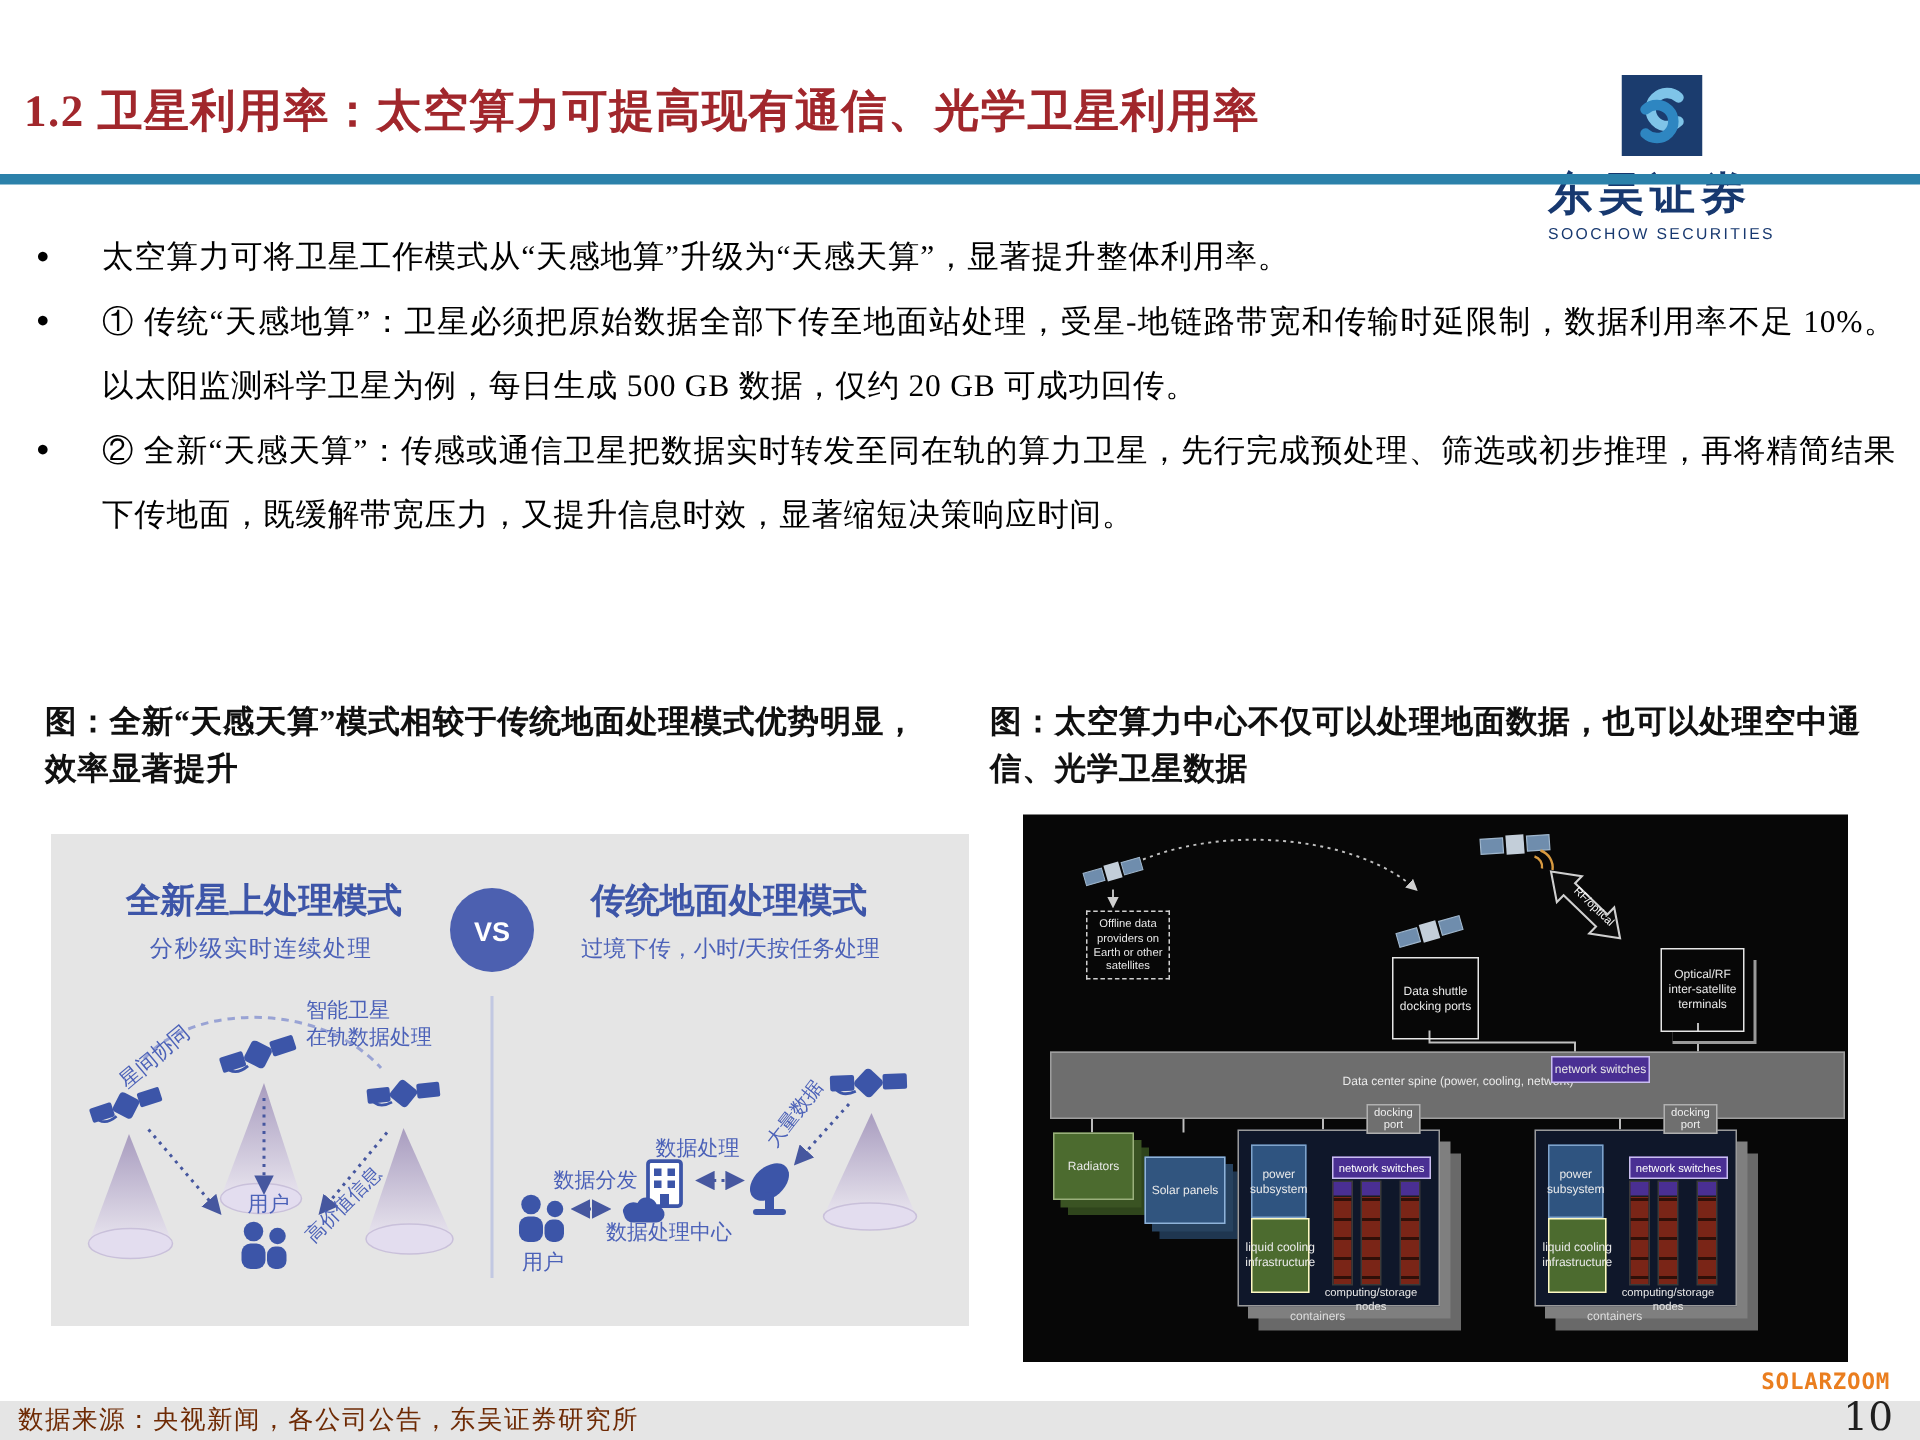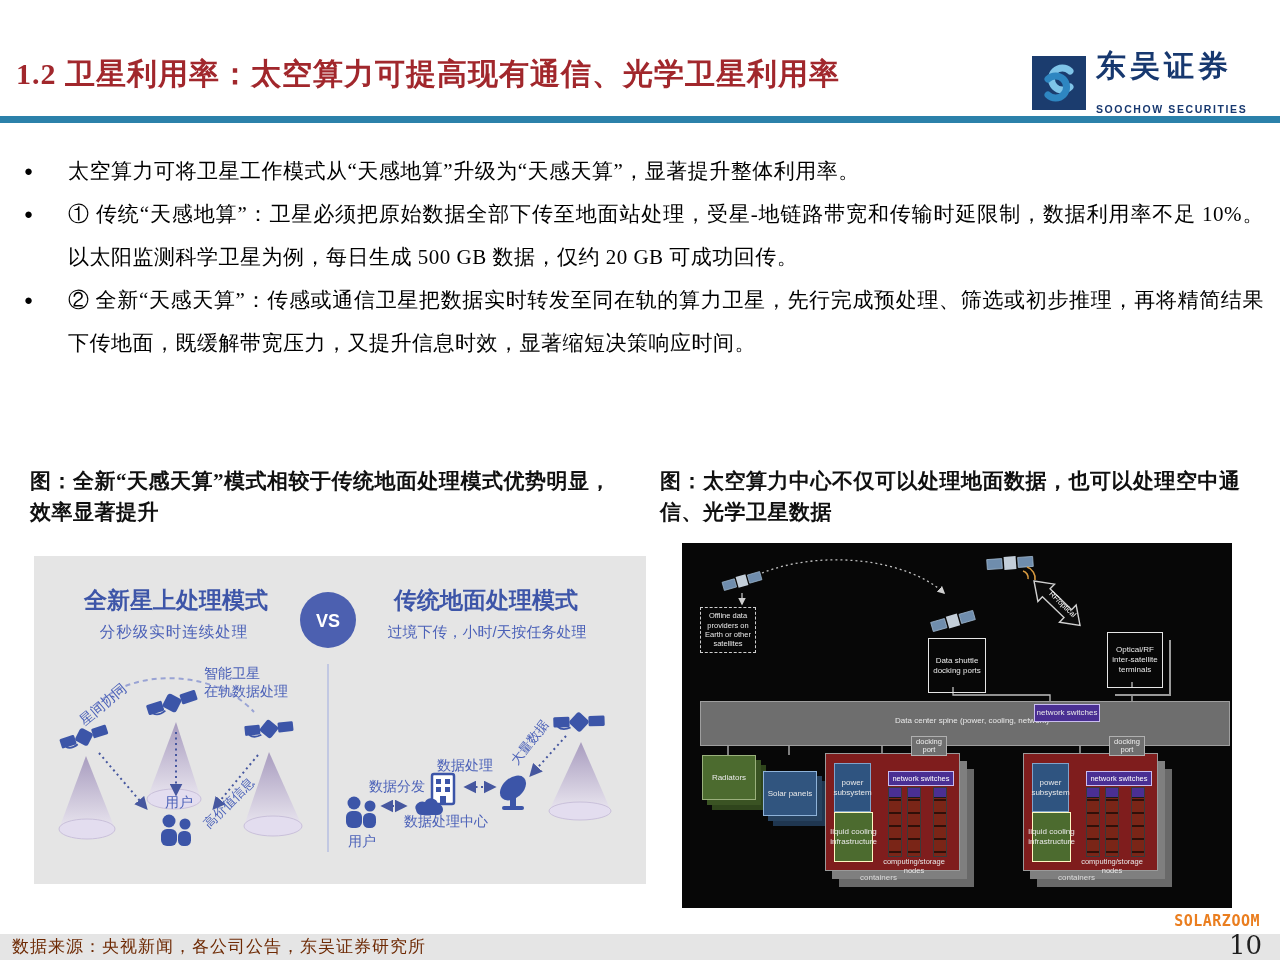--- a/index.html
+++ b/index.html
@@ -3,25 +3,25 @@
 <meta charset="utf-8">
 <style>
   html,body{margin:0;padding:0;background:#e9e9e9;}
   .slide{position:relative;width:1280px;height:960px;background:#ffffff;overflow:hidden;
          font-family:"Liberation Sans",sans-serif;}
   .cnserif{font-family:"Liberation Serif","DejaVu Serif",serif;}
 
   
   .title{position:absolute;left:16px;top:54px;font-size:30px;font-weight:bold;
          color:#A1272C;letter-spacing:1px;white-space:nowrap;}
-  .logo{position:absolute;left:1032px;top:50px;display:flex;align-items:center;gap:10px;}
+  .logo{position:absolute;left:1032px;top:50px;display:flex;align-items:center;gap:10px;flex-direction:column;}
   .logo-mark{width:54px;height:54px;display:block;}
   .logo-text{display:flex;flex-direction:column;align-items:flex-start;}
   .logo-cn{font-size:30px;font-weight:600;color:#17386f;letter-spacing:4px;line-height:32px;}
-  .logo-en{font-size:10.5px;font-weight:bold;color:#17386f;letter-spacing:1.6px;margin-top:21px;}
+  .logo-en{font-size:10.5px;font-weight:normal;color:#17386f;letter-spacing:1.6px;margin-top:4px;}
   .divider{position:absolute;left:0;top:116px;width:1280px;height:7px;background:#2B81AA;}
 
   
   .bullets{position:absolute;left:18px;top:150px;width:1246px;}
   .bullet{display:flex;font-size:21px;line-height:43px;color:#000;text-align:justify;
           letter-spacing:0.5px;}
   .bullet .mark{flex:0 0 44px;font-size:15px;padding-left:6px;}
   .bullet .body{flex:1;}
   .bullet .body b{font-weight:normal;}
 
@@ -32,33 +32,33 @@
   .caption.right{left:660px;width:585px;}
 
   
   .ldg{position:absolute;left:34px;top:556px;width:612px;height:328px;background:#e5e5e5;}
   .ldg svg{position:absolute;inset:0;}
 
   
   .rdg{position:absolute;left:682px;top:543px;width:550px;height:365px;background:#070707;}
   .rdg .box{position:absolute;color:#e9e9e9;display:flex;align-items:center;justify-content:center;
             text-align:center;line-height:1.25;z-index:3;}
-  .offline{left:18px;top:64px;width:50px;height:40px;border:1px dashed #cfcfcf;font-size:7.5px;padding:2px;}
+  .offline{left:42px;top:64px;width:50px;height:40px;border:1px dashed #cfcfcf;font-size:7.5px;padding:2px;}
   .shuttle{left:246px;top:95px;width:52px;height:49px;border:1px solid #e6e6e6;font-size:8px;padding:2px;}
   .optical{left:425px;top:89px;width:50px;height:50px;border:1px solid #e6e6e6;font-size:8px;padding:2px;
            box-shadow:7px 7px 0 -1px #070707,8px 8px 0 0 #9a9a9a;}
   .spine{left:18px;top:158px;width:514px;height:38px;background:#6e6e6e;border:1px solid #9e9e9e;
          z-index:1;justify-content:flex-start;align-items:flex-end;font-size:8px;color:#e8e8e8;
          padding:0 0 5px 14px;}
   .netsw-top{left:352px;top:161px;width:64px;height:16px;background:#4A2F93;border:1px solid #c9bdf0;font-size:8px;}
   .radiators{left:20px;top:212px;width:52px;height:43px;background:#4C6B2F;border:1px solid #9ab07c;
              font-size:8px;box-shadow:5px 5px 0 #3a5323,10px 10px 0 #2f451c;}
   .solar{left:81px;top:228px;width:52px;height:43px;background:#31557F;border:1px solid #8fb3d9;
          font-size:8px;box-shadow:5px 5px 0 #27425f,10px 10px 0 #1f3650;}
-  .module{position:absolute;top:210px;width:133px;height:116px;background:#7f1d1d;border:1px solid #9a9a9a;
+  .module{position:absolute;top:210px;width:133px;height:116px;background:#0f172a;border:1px solid #9a9a9a;
           z-index:3;box-shadow:7px 8px 0 #7f7f7f,14px 16px 0 #696969;}
   .m1{left:143px;} .m2{left:341px;}
   .module .tab{position:absolute;left:85px;top:-18px;width:34px;height:18px;background:#6f6f6f;
                border:1px solid #b0b0b0;color:#eee;font-size:7.5px;line-height:1.1;display:flex;
                align-items:center;justify-content:center;text-align:center;}
   .module .power{position:absolute;left:8px;top:9px;width:35px;height:47px;background:#2F5480;
                  border:1px solid #7fa3cc;color:#e9e9e9;font-size:8px;display:flex;align-items:center;
                  justify-content:center;text-align:center;line-height:1.2;}
   .module .liquid{position:absolute;left:8px;top:58px;width:37px;height:48px;background:#4C6B2F;
                   border:1px solid #fef9c3;color:#e9e9e9;font-size:8px;display:flex;align-items:center;

